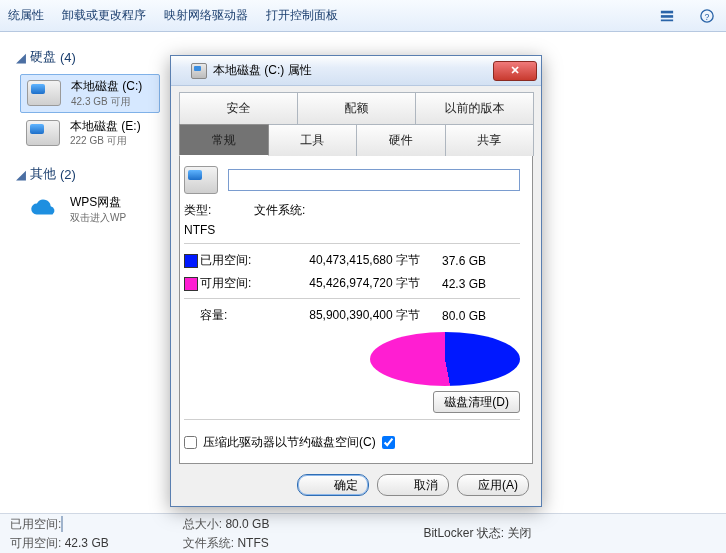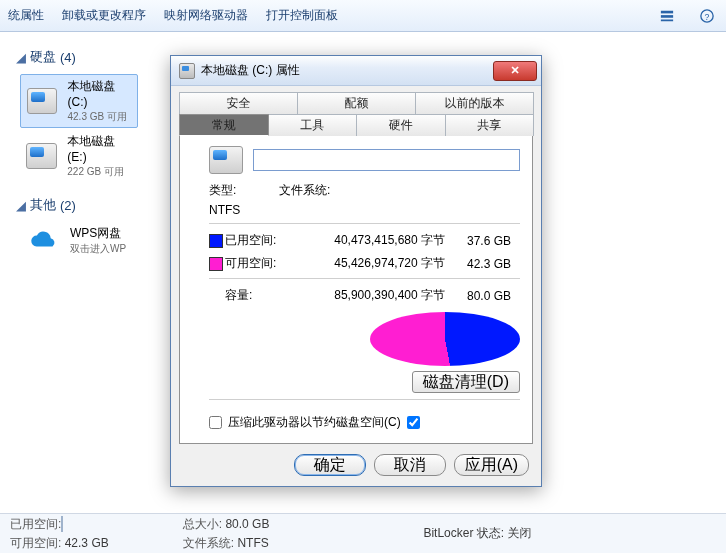--- a/index.html
+++ b/index.html
@@ -8,49 +8,49 @@
 
 .explorer { position: absolute; inset: 0; background: #fff; }
 .toolbar  { height: 32px; background: linear-gradient(#f7fbff,#e4eefb); border-bottom: 1px solid #b6c8e0; display: flex; align-items: center; padding: 12px 8px; gap: 18px; font-size: 12px; color: #1a3e6e; }
 .toolbar .item { cursor: default; }
 .toolbar .spacer { flex: 1; }
 .toolbar .iconbtn { width: 22px; height: 22px; border: 1px solid transparent; display: flex; align-items: center; justify-content: center; color: #2a64a8; }
 .content { position: absolute; top: 32px; left: 0; right: 0; bottom: 40px; padding: 10px 14px; }
 .section-head { display: flex; align-items: center; gap: 4px; color: #1a3e6e; font-size: 13px; margin: 6px 0 8px 2px; }
 .section-head .arrow { color: #4b6fa3; }
 .drive-list { display: flex; flex-direction: column; gap: 2px; margin-left: 6px; }
-.drive { display: flex; align-items: center; gap: 10px; padding: 4px 6px; width: 118px; }
+.drive { display: flex; align-items: center; gap: 10px; padding: 4px 6px; width: 140px; }
 .drive.selected { background: #d6e8ff; border: 1px solid #7fb1e8; border-radius: 2px; }
 .drive-icon { width: 34px; height: 26px; background: linear-gradient(#f3f3f3,#cfcfcf); border: 1px solid #9a9a9a; border-radius: 3px; position: relative; }
 .drive-icon::after { content: ""; position: absolute; left: 3px; top: 3px; width: 14px; height: 10px; background: linear-gradient(#5fb4ff,#1e6fc9); border-radius: 2px; }
 .cloud-icon { width: 34px; height: 26px; display: flex; align-items: center; justify-content: center; }
 .cloud-icon svg { width: 30px; height: 22px; }
 .drive-text { display: flex; flex-direction: column; line-height: 1.3; }
 .drive-text .name { color: #000; }
 .drive-text .sub  { color: #6a6a6a; font-size: 10px; }
 
 .statusbar { position: absolute; left: 0; right: 0; bottom: 0; height: 40px; border-top: 1px solid #d0d8e4; background: #f3f7fc; display: flex; align-items: center; padding: 2px 10px; gap: 14px; font-size: 12px; color: #3a3a3a; }
 .statusbar .lbl { color: #555; }
 .statusbar .bar { width: 60px; height: 10px; background: #d0d8e4; border: 1px solid #9fb3cc; }
 .statusbar .bar.fill { background: linear-gradient(#3fa0ff,#1e6fc9); }
 .statusbar .col { display: flex; flex-direction: column; gap: 2px; }
 
 
 .dialog { position: absolute; left: 170px; top: 55px; width: 372px; background: #f0f0f0; border: 1px solid #5a7fb0; box-shadow: 0 4px 18px rgba(0,0,0,.35); }
-.titlebar { height: 30px; background: linear-gradient(#fdfefe,#e4edf9 40%,#d3e1f3); display: flex; align-items: center; padding: 0 4px 0 8px; gap: 6px; border-bottom: 1px solid #b6c8e0; }
+.titlebar { height: 30px; background: linear-gradient(#fdfefe,#e4edf9 40%,#d3e1f3); display: flex; align-items: center; padding: 0 4px 0 20px; gap: 6px; border-bottom: 1px solid #b6c8e0; }
 .titlebar .t-icon { width: 16px; height: 16px; background: linear-gradient(#e8e8e8,#bcbcbc); border: 1px solid #888; border-radius: 2px; position: relative; }
 .titlebar .t-icon::after { content:""; position:absolute; left:2px; top:2px; width:7px; height:5px; background:#3a8de0; border-radius:1px; }
 .titlebar .title { flex: 1; font-size: 12px; color: #000; }
 .titlebar .close { width: 44px; height: 20px; background: linear-gradient(#f07a7a,#c83a2f); border: 1px solid #8a2a22; border-radius: 3px; display: flex; align-items: center; justify-content: center; color: #fff; font-weight: bold; font-size: 11px; }
 
 .tabs { padding: 6px 8px 0 8px; }
 .tabrow { display: flex; }
-.tab { flex: 1; height: 22px; background: linear-gradient(#fdfdfd,#e7e7e7); border: 1px solid #aeb6bf; border-bottom: none; font-size: 12px; display: flex; align-items: center; justify-content: center; color: #222; margin-right: -1px; }
+.tab { flex: 1; height: 32px; background: linear-gradient(#fdfdfd,#e7e7e7); border: 1px solid #aeb6bf; border-bottom: none; font-size: 12px; display: flex; align-items: center; justify-content: center; color: #222; margin-right: -1px; }
 .tab.active { background: #737373; border: 1px solid #919191; border-bottom: 1px solid #fff; position: relative; z-index: 2; }
-.tabpanel { border: 1px solid #919191; background: #fff; padding: 10px 12px 12px 29px; margin-top: -1px; }
+.tabpanel { border: 1px solid #919191; background: #fff; padding: 10px 12px 12px 4px; margin-top: -1px; }
 
 .row { display: flex; align-items: center; gap: 10px; margin-bottom: 8px; }
 .big-icon { width: 34px; height: 28px; background: linear-gradient(#f3f3f3,#cfcfcf); border: 1px solid #9a9a9a; border-radius: 3px; position: relative; }
 .big-icon::after { content:""; position:absolute; left:3px; top:3px; width:14px; height:10px; background: linear-gradient(#5fb4ff,#1e6fc9); border-radius:2px; }
 .name-input { flex: 1; height: 22px; border: 1px solid #7a9ccf; background: #fff; padding: 0 4px; font-size: 12px; }
 
 .kv { display: grid; grid-template-columns: 70px 1fr; row-gap: 4px; font-size: 12px; margin-bottom: 6px; }
 .kv .k { color: #000; }
 .hr { border: none; border-top: 1px solid #cfcfcf; margin: 6px 0 8px 0; }
 
@@ -60,21 +60,21 @@
 .sw.blue { background: #0018ff; }
 .sw.pink { background: #ff1ed2; }
 
 .pie-wrap { display: flex; flex-direction: column; align-items: flex-end; margin: 8px 0 4px 0; }
 .pie { width: 150px; height: 54px; position: relative; }
 .pie .top { position: absolute; inset: 0; border-radius: 50%; background: conic-gradient(#0018ff 0 47%, #ff1ed2 47% 100%); }
 .pie .side { position: absolute; left: 0; right: 0; top: 10px; height: 54px; border-radius: 50%; background: conic-gradient(#0012b8 0 47%, #c016a1 47% 100%); z-index: -1; }
 .pie-label { margin-top: 6px; font-size: 12px; }
 
 .cleanup-row { display: flex; justify-content: flex-end; margin-top: -22px; }
-.winbtn { height: 22px; padding: 0 10px; font-size: 16px; background: linear-gradient(#fefefe,#e5e5e5); border: 1px solid #8a8a8a; border-radius: 3px; cursor: default; }
+.winbtn { height: 22px; padding: 0 10px; font-size: 12px; background: linear-gradient(#fefefe,#e5e5e5); border: 1px solid #8a8a8a; border-radius: 3px; cursor: default; text-align: right; }
 
 .checks { margin-top: 14px; display: flex; flex-direction: row; gap: 6px; font-size: 12px; }
 .checks label { display: flex; align-items: center; gap: 6px; }
 .checks input { width: 13px; height: 13px; }
 
 .dlg-buttons { display: flex; justify-content: flex-end; gap: 8px; padding: 10px 12px; background: #f0f0f0; }
 .dlg-buttons .winbtn { min-width: 72px; border-radius: 10px; }
 .dlg-buttons .default { border: 1px solid #2f6db3; box-shadow: 0 0 0 1px #8ab6ea inset; }
 </style>
 </head>

